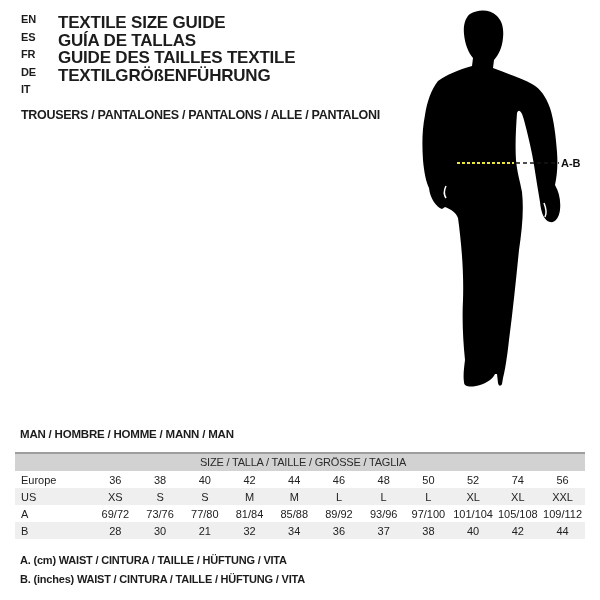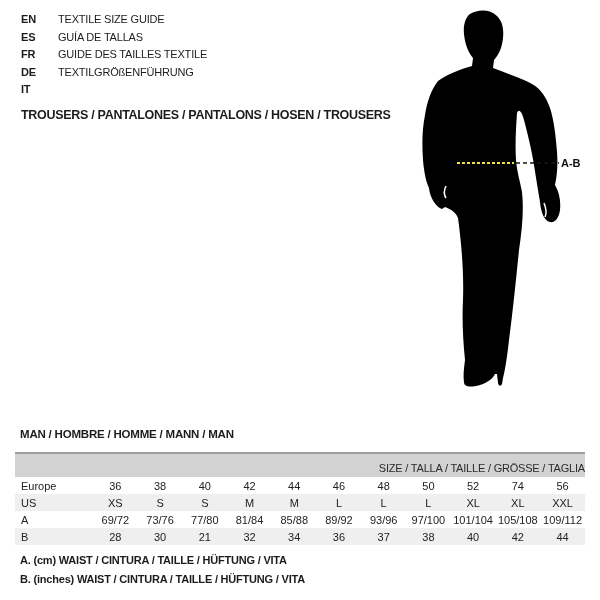--- a/index.html
+++ b/index.html
@@ -3,32 +3,32 @@
 <meta charset="utf-8">
 <style>
   html,body { margin:0; padding:0; background:#ffffff; }
   body { width:600px; height:600px; font-family:"Liberation Sans", sans-serif; color:#1c1c1c; }
   .page { position:relative; width:600px; height:600px; overflow:hidden; background:#fff; }
 
   
   .lang-block { position:absolute; left:21px; top:13px; }
   .lang-row { display:flex; height:17.5px; }
   .lang-code { width:37px; font-weight:bold; font-size:11px; letter-spacing:-0.2px; }
-  .lang-label { font-weight:normal; font-size:11px; letter-spacing:-0.2px; }
+  .lang-label { font-weight:bold; font-size:17px; letter-spacing:-0.2px; }
 
   .category { position:absolute; left:21px; top:108px; font-weight:bold; font-size:12.5px; letter-spacing:-0.3px; }
 
   
   .figure { position:absolute; left:400px; top:0; width:200px; height:400px; }
 
   .section-title { position:absolute; left:20px; top:428px; font-weight:bold; font-size:11.5px; letter-spacing:-0.2px; }
 
   
   .size-table { position:absolute; left:15px; top:452px; width:570px; border-collapse:collapse; table-layout:fixed; font-size:11px; }
-  .size-table th.bar { border-top:2px solid #9e9e9e; text-align:right; font-weight:normal; padding:8px 0 3px 6px; font-size:11px; color:#2b2b2b; letter-spacing:-0.2px; }
+  .size-table th.bar { border-top:2px solid #9e9e9e; text-align:center; font-weight:normal; padding:2px 0 3px 6px; font-size:11px; color:#2b2b2b; letter-spacing:-0.2px; }
   .size-table td { text-align:center; height:17px; padding:0; color:#222;margin-left:32px; }
   .size-table td.rowlabel { text-align:left; padding-left:6px; }
 
   
   .footnotes { position:absolute; left:20px; top:551px; font-weight:bold; font-size:11px; line-height:19px; letter-spacing:-0.2px; }
 </style>
 </head>
 <body>
 
 <div class="page">
@@ -48,21 +48,21 @@
     </div>
     <div class="lang-row">
       <span class="lang-code">DE</span>
       <span class="lang-label">TEXTILGRÖßENFÜHRUNG</span>
     </div>
     <div class="lang-row">
       <span class="lang-code">IT</span>
     </div>
   </div>
 
-  <div class="category">TROUSERS / PANTALONES / PANTALONS / HOSEN / TROUSERS</div>
+  <div class="category">TROUSERS / PANTALONES / PANTALONS / ALLE / PANTALONI</div>
 
   <svg class="figure" viewBox="0 0 200 400" width="200" height="400" xmlns="http://www.w3.org/2000/svg">
     <path d="M70,14 C78,9 90,9 97,16 C102,21 104,28 103,38 C102,48 99,54 94,60 L93,68
          C108,74 122,78 132,84 C141,89 146,97 150,108 C154,120 156,138 157,152
          C158,165 157,176 155,185 C159,192 161,200 160,210 C159,218 155,223 150,222
          C144,221 141,212 140,202 C138,190 136,178 134,165 C132,152 128,135 124,120
          C122,112 119,108 117,113 C116,128 115,145 116,160 C117,172 120,181 122,192
          C124,210 122,230 119,250 C116,280 113,310 109,340 C107,358 105,370 103,378
          L102,384 C101,386 99,387 98,383 L97,374 L95,374 C92,380 85,384 76,386
          C70,387 64,387 64,382 C63,376 64,368 65,360 C63,340 62,320 63,300

